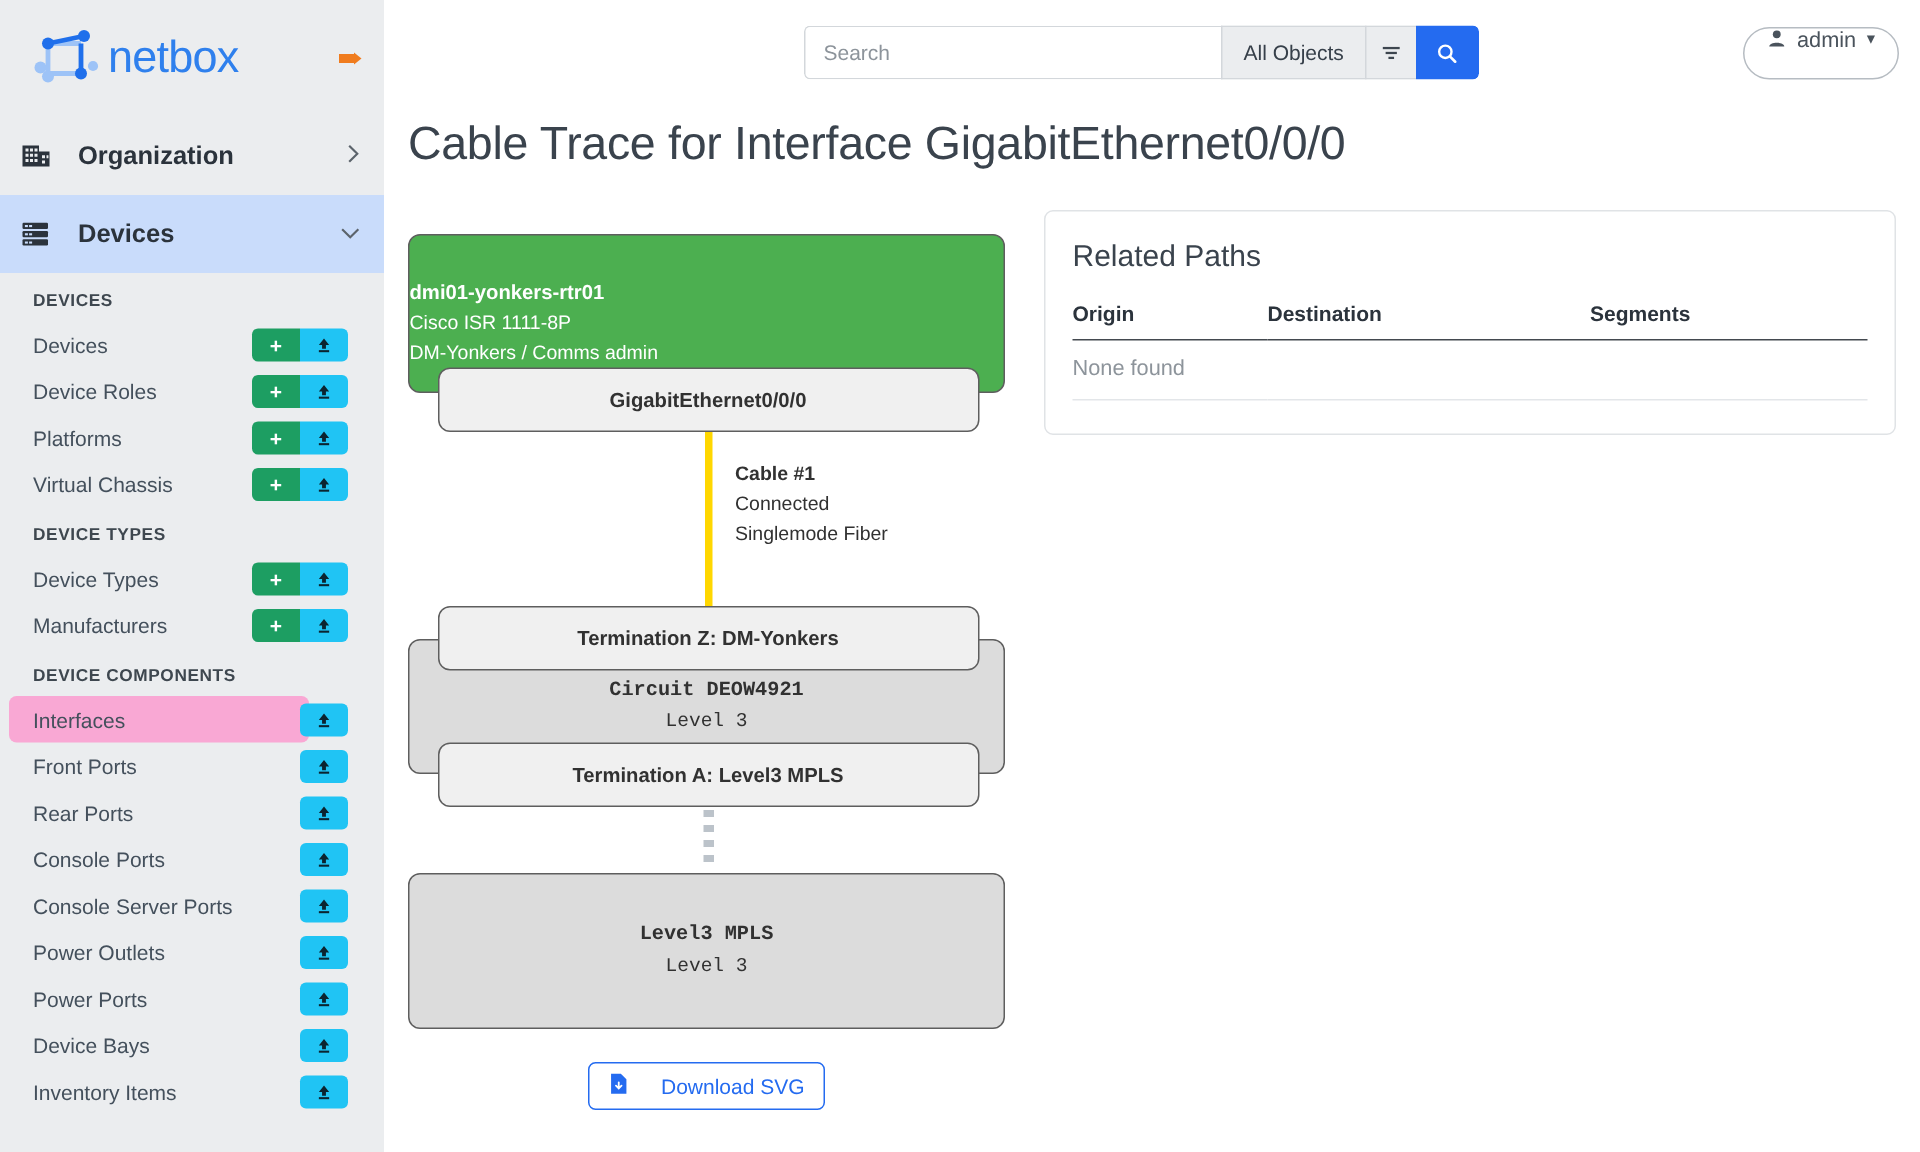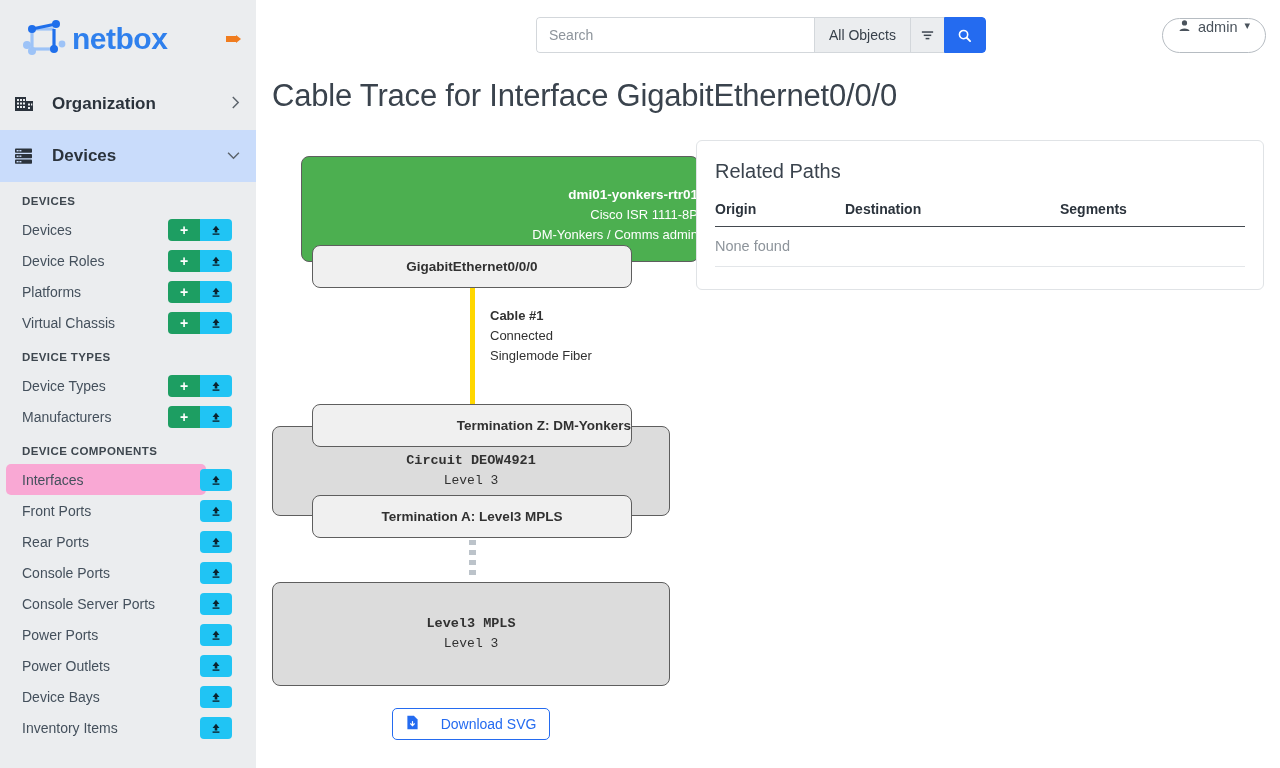--- a/index.html
+++ b/index.html
@@ -20,21 +20,21 @@
     overflow: hidden;
   }
   .brand {
     height: 78px;
     display: flex; align-items: center;
     padding: 0 14px 0 22px;
   }
   .brand-logo { display: flex; align-items: center; gap: 6px; flex: 1; }
   .logo-mark { width: 44px; height: 40px; flex: 0 0 auto; }
   .logo-word {
-    font-size: 30px; font-weight: bold; color: #2f80ed;
+    font-size: 30px; font-weight: normal; color: #2f80ed;
     letter-spacing: -0.5px; line-height: 1;
   }
   .pin-icon { width: 18px; height: 18px; flex: 0 0 auto; }
 
   .nav-group {
     display: flex; align-items: center;
     height: 52px;
     padding: 0 16px 0 14px;
     cursor: pointer;
   }
@@ -122,33 +122,32 @@
   .page-title {
     font-size: 31px; font-weight: normal; color: #3a434d;
     margin: 0; padding: 8px 0 0 16px; letter-spacing: -0.2px;
   }
 
   
   #trace { position: absolute; left: 16px; top: 86px; width: 400px; }
   .node-box {
     width: 398px; border-radius: 8px;
     border: 1px solid #5e5e5e;
-    text-align: right;
+    text-align: left;
     box-sizing: border-box;
-    margin-left: 29px;
   }
   .node-device {
     background: #4caf50; color: #ffffff;
     height: 106px; padding-top: 28px;
   }
   .node-device .nb-title { font-size: 13.5px; font-weight: bold; line-height: 20px; }
   .node-device .nb-sub { font-size: 13px; line-height: 20px; }
   .node-term {
     background: #f0f0f0; color: #313131;
-    width: 320px; height: 43px;
+    width: 361px; height: 43px;
     display: flex; align-items: center; justify-content: center;
     font-size: 13.5px; font-weight: bold;
     border-radius: 8px; border: 1px solid #5e5e5e;
     box-sizing: border-box; position: relative;
   }
   .node-provider {
     background: #dcdcdc; color: #313131;
     width: 398px; border-radius: 8px; border: 1px solid #5e5e5e;
     text-align: center; box-sizing: border-box; font-family: Liberation Mono, monospace;
   }
@@ -421,32 +420,32 @@
     <span class="btn-pair">
       <span class="mini-btn mini-imp solo">
         <svg viewBox="0 0 14 14" width="12" height="12">
             <path d="M7 2 L11 7 H8.5 V10 H5.5 V7 H3 Z" fill="#0b2430"></path>
             <rect x="3" y="11" width="8" height="1.6" fill="#0b2430"></rect>
           </svg>
       </span>
     </span>
   </div>
   <div class="nav-item">
+    <span class="ni-label">Power Outlets</span>
+    <span class="btn-pair">
+      <span class="mini-btn mini-imp solo">
+        <svg viewBox="0 0 14 14" width="12" height="12">
+            <path d="M7 2 L11 7 H8.5 V10 H5.5 V7 H3 Z" fill="#0b2430"></path>
+            <rect x="3" y="11" width="8" height="1.6" fill="#0b2430"></rect>
+          </svg>
+      </span>
+    </span>
+  </div>
+  <div class="nav-item">
     <span class="ni-label">Power Ports</span>
-    <span class="btn-pair">
-      <span class="mini-btn mini-imp solo">
-        <svg viewBox="0 0 14 14" width="12" height="12">
-            <path d="M7 2 L11 7 H8.5 V10 H5.5 V7 H3 Z" fill="#0b2430"></path>
-            <rect x="3" y="11" width="8" height="1.6" fill="#0b2430"></rect>
-          </svg>
-      </span>
-    </span>
-  </div>
-  <div class="nav-item">
-    <span class="ni-label">Power Outlets</span>
     <span class="btn-pair">
       <span class="mini-btn mini-imp solo">
         <svg viewBox="0 0 14 14" width="12" height="12">
             <path d="M7 2 L11 7 H8.5 V10 H5.5 V7 H3 Z" fill="#0b2430"></path>
             <rect x="3" y="11" width="8" height="1.6" fill="#0b2430"></rect>
           </svg>
       </span>
     </span>
   </div>
   <div class="nav-item">
@@ -520,21 +519,21 @@
 
     <div class="cable-seg">
       <div class="cable-line"></div>
       <div class="cable-info">
         <div class="ci-name">Cable #1</div>
         <div class="ci-line">Connected</div>
         <div class="ci-line">Singlemode Fiber</div>
       </div>
     </div>
 
-    <div class="node-term" style="margin:0 auto 0 auto;justify-content:flex-end;">
+    <div class="node-term" style="margin:0 auto 0 auto;">
       <span>Termination Z: DM-Yonkers</span>
     </div>
 
     <div class="node-provider" style="margin-top:-21px;padding:24px 0 24px 0;">
       <div class="nb-title">Circuit DEOW4921</div>
       <div class="nb-sub">Level 3</div>
     </div>
 
     <div class="node-term" style="margin:-21px auto 0 auto;">
       <span>Termination A: Level3 MPLS</span>

